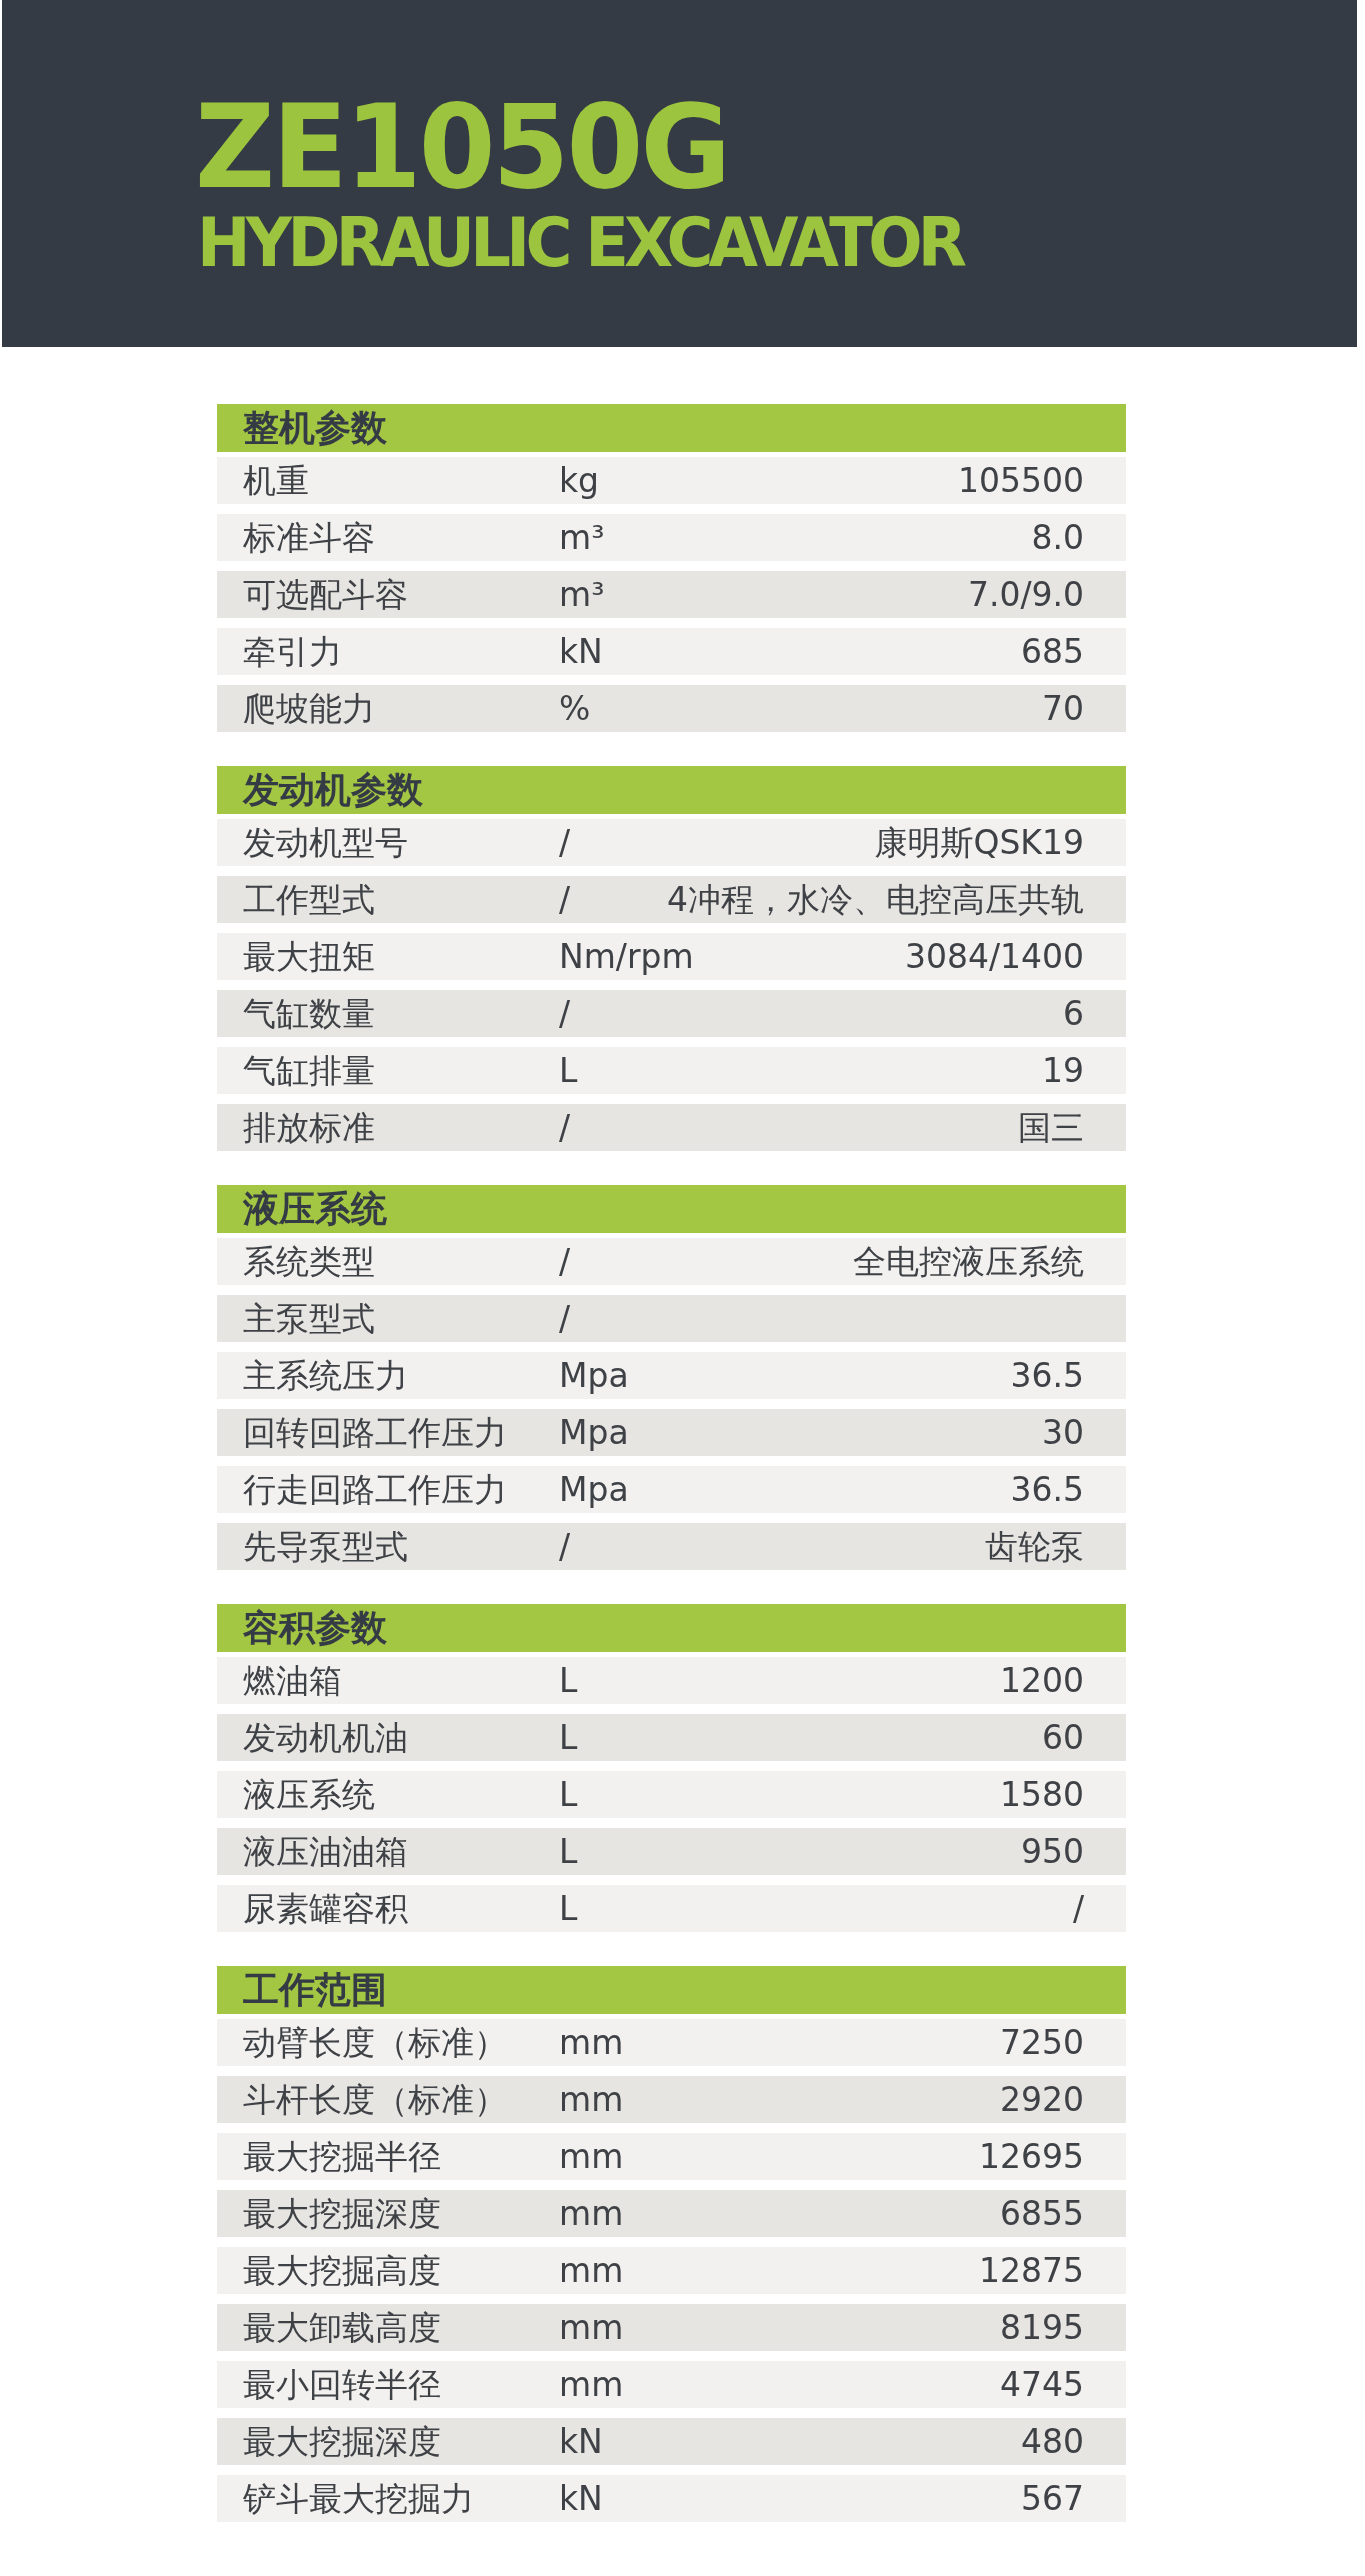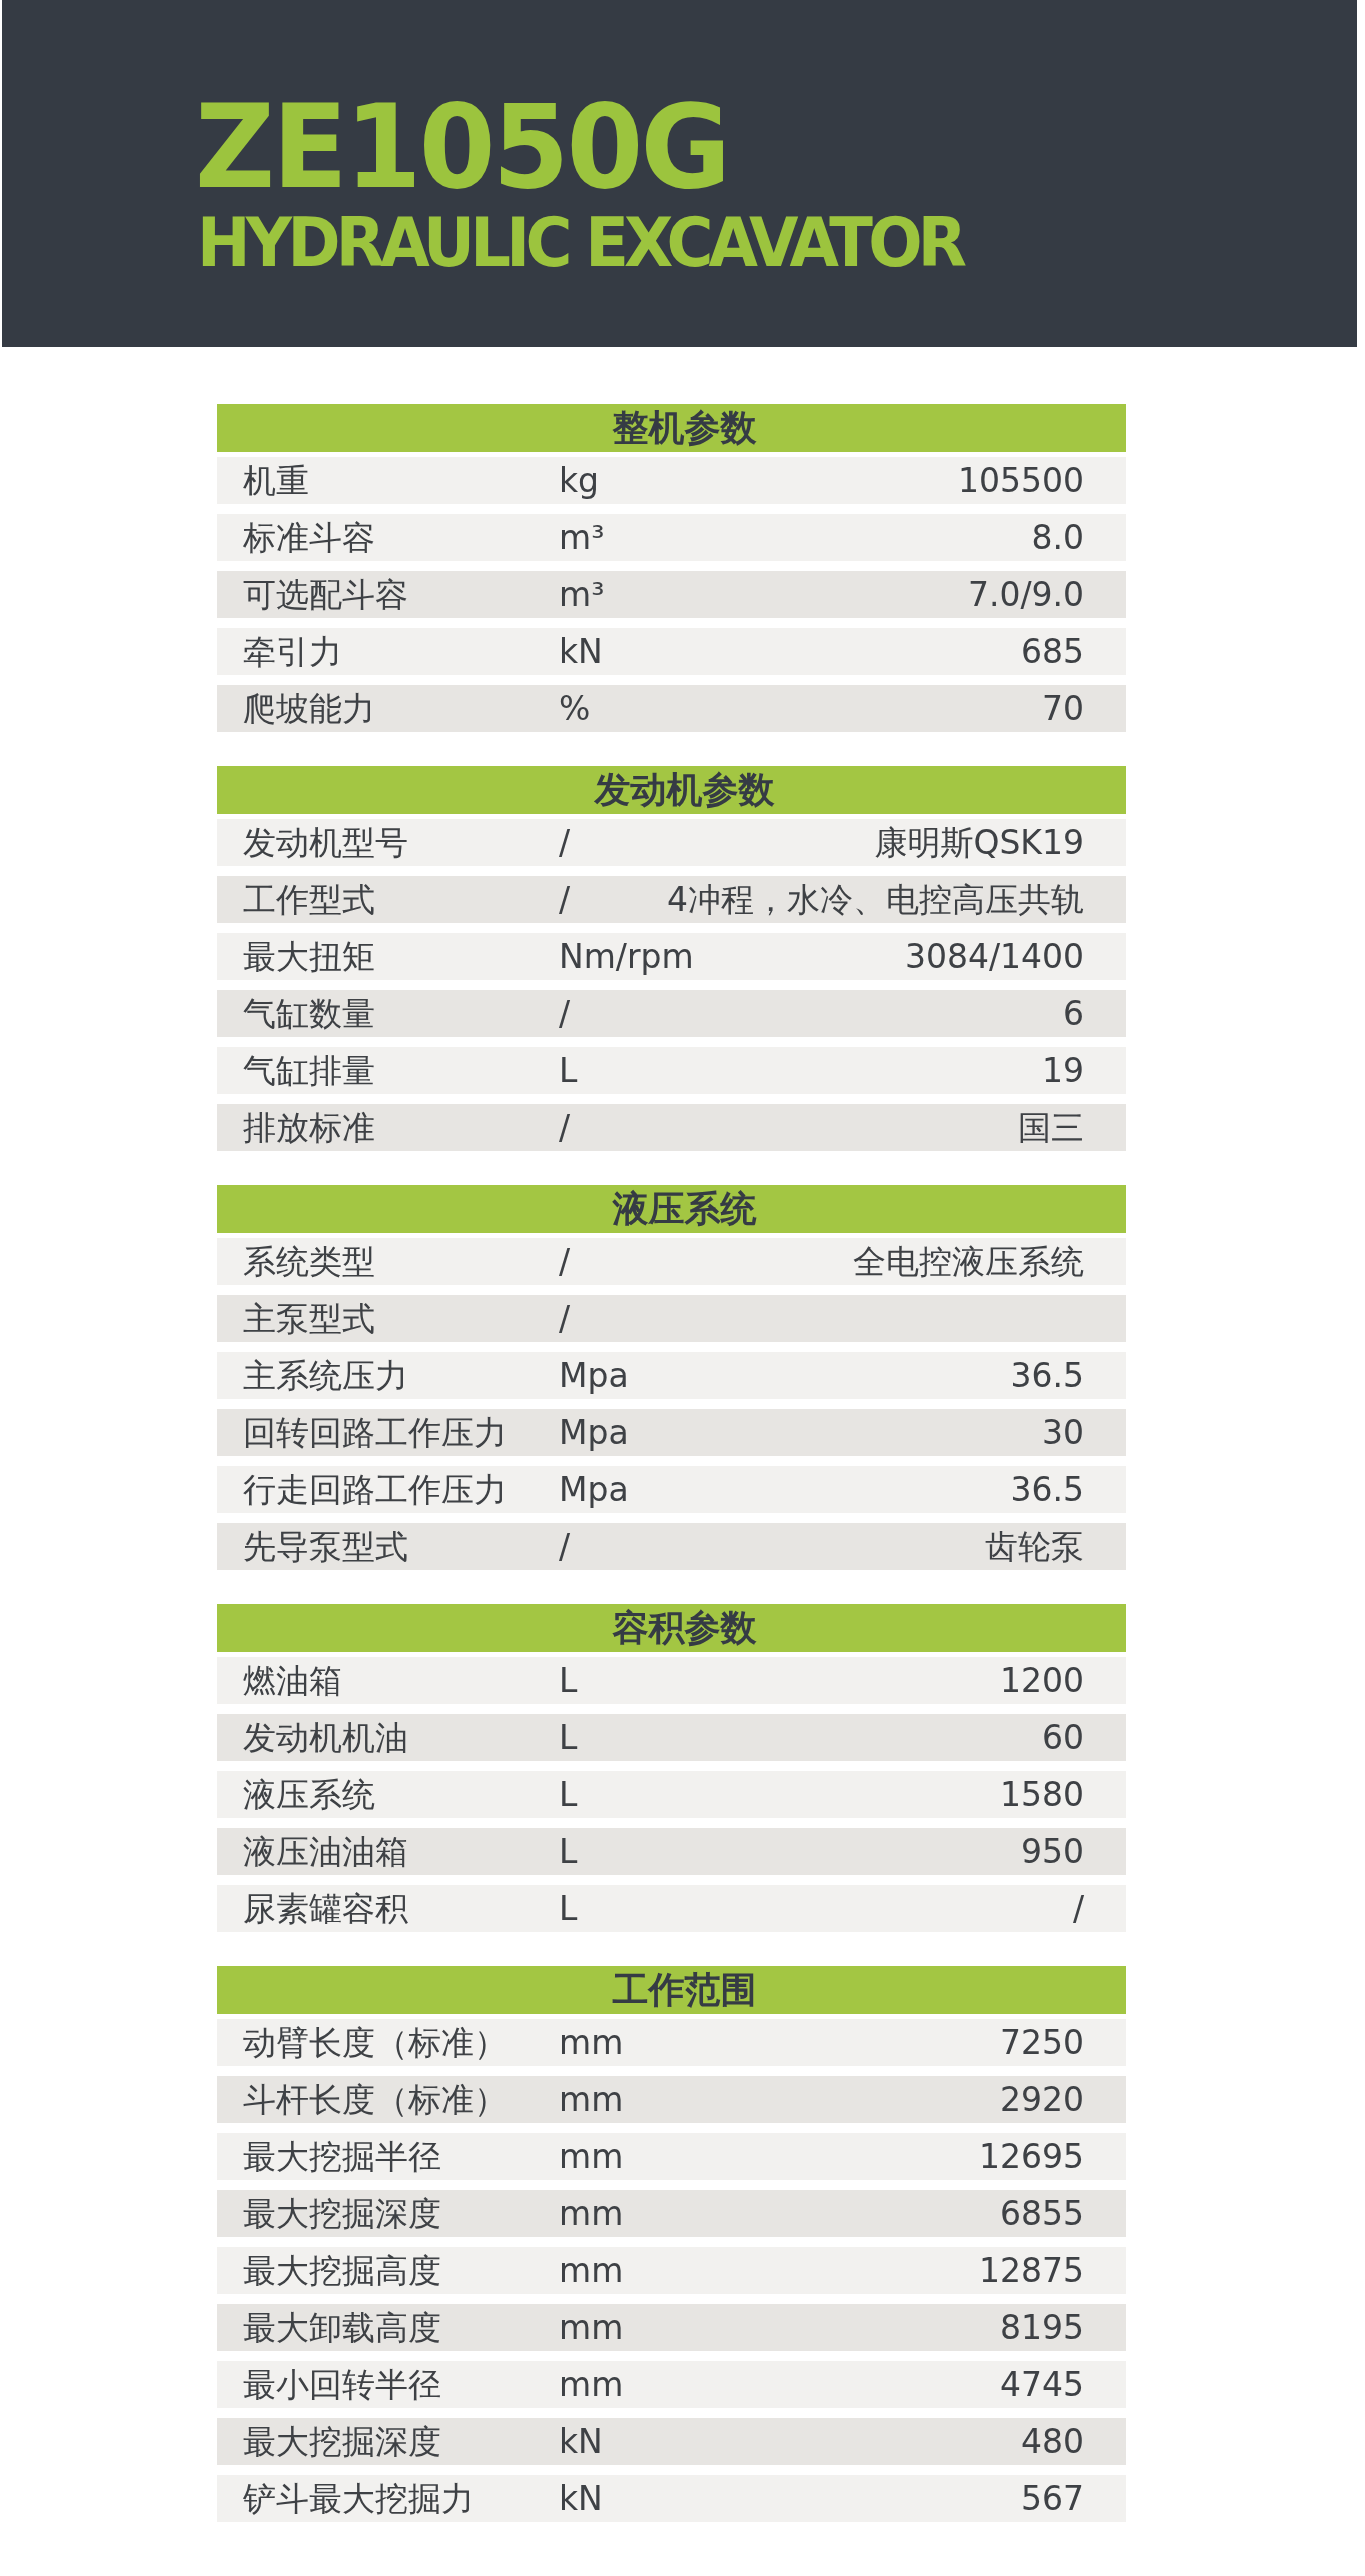--- a/index.html
+++ b/index.html
@@ -54,21 +54,21 @@
     transform-origin: left top;
     white-space: nowrap;
   }
 
   .tables {
     position: absolute;
     left: 217px;
     top: 404px;
     width: 909px;
   }
-  .spec-table { margin-bottom: 34px; text-align: center; }
+  .spec-table { margin-bottom: 34px; }
   .table-header {
     height: 48px;
     line-height: 48px;
     background: var(--green-bar);
     color: var(--header-text);
     font-size: 36px;
     font-weight: bold;
     padding-left: 26px;
     margin-bottom: 5px;
   }

